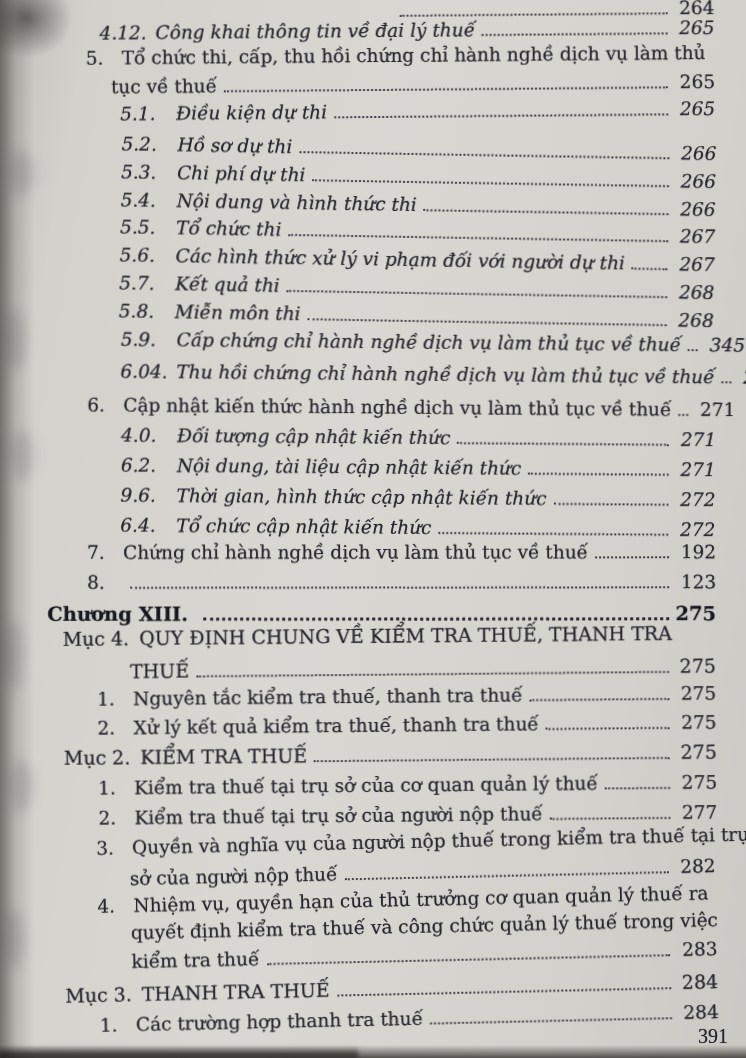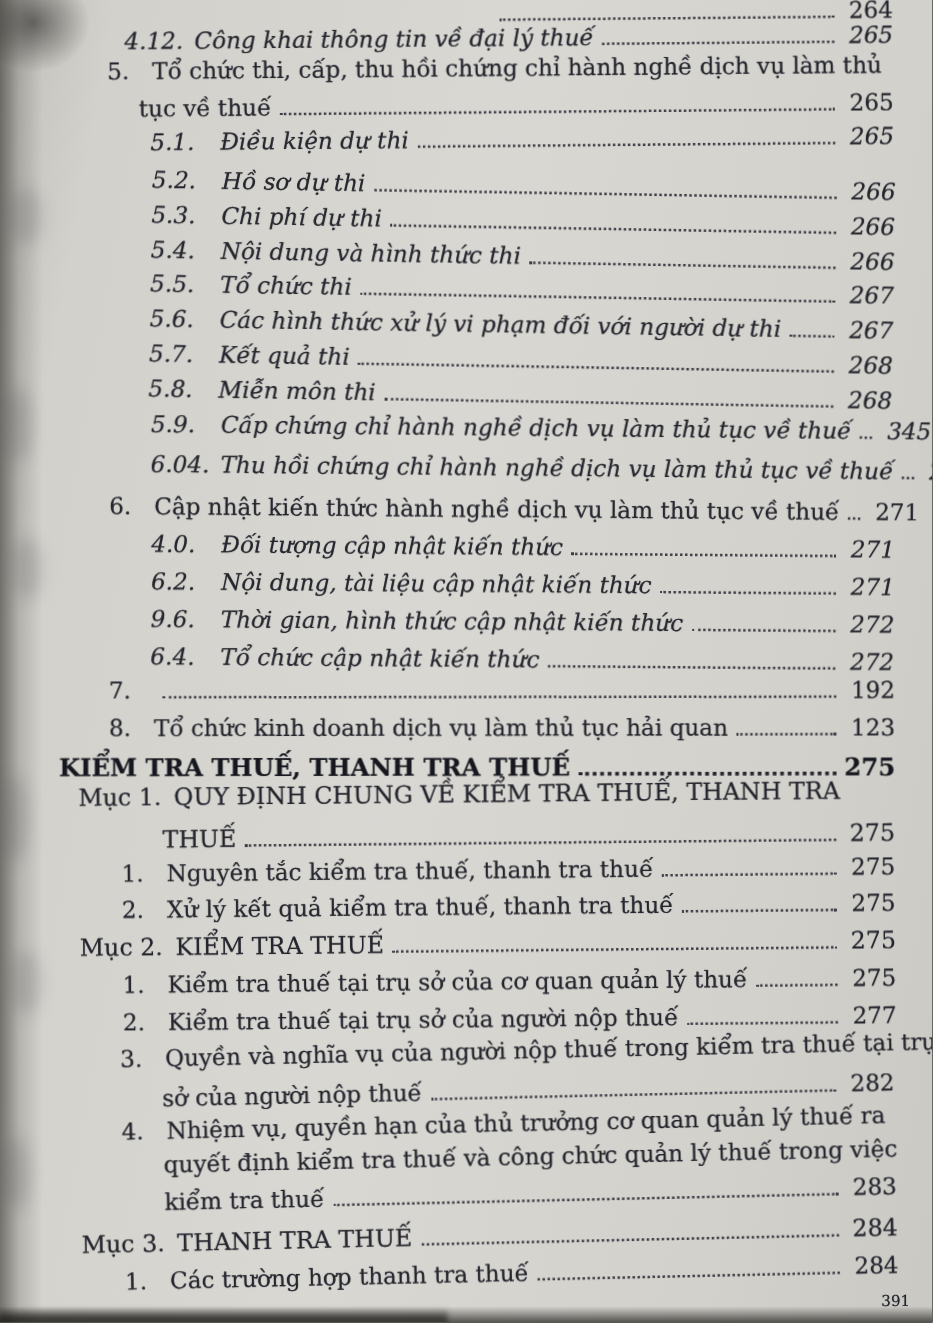--- a/index.html
+++ b/index.html
@@ -36,22 +36,22 @@
   .mitem{margin-left:52px;}
   .mitem .prefix{width:36px;}
   .mitem-cont{margin-left:85px;}
   .muc{margin-left:18px;font-size:19px;}
   .muc .prefix{margin-right:10px;}
   .muc-cont{margin-left:85px;font-size:19px;}
   .chuong{margin-left:2px;font-weight:700;font-size:19.5px;color:#17181f;}
   .chuong .prefix{margin-right:8px;}
   .chuong .leader{border-bottom-width:3px;border-color:#26262e;}
   .tail{margin-left:0;}
-  .folio{position:absolute;right:18px;bottom:10px;font-size:12px;color:#24252d;
-         text-shadow:0 0 0.7px rgba(25,25,35,0.55);}
+  .folio{position:absolute;right:18px;bottom:10px;font-size:20px;color:#24252d;
+         text-shadow:0 0 0.7px rgba(25,25,35,0.55);font-family:Liberation Serif, serif;}
 </style>
 </head>
 <body>
 
 <div class="photo">
   <div class="paper-tint"></div>
 
   <div class="toc">
       <div class="sec" style="transform: rotate(-0.35deg);">
         <div class="row tail" style="height: 20px; margin-top: -8px;">
@@ -167,38 +167,38 @@
         <div class="row sub" style="height: 28px;">
           <span class="prefix">6.4.</span>
           <span class="txt">Tổ chức cập nhật kiến thức</span>
           <span class="leader"></span>
           <span class="page">272</span>
         </div>
       </div>
       <div class="sec" style="transform: rotate(0.1deg);">
         <div class="row item" style="height: 30px;">
           <span class="prefix">7.</span>
+          <span class="txt">Chứng chỉ hành nghề dịch vụ làm thủ tục về thuế</span>
           <span class="leader"></span>
           <span class="page">192</span>
         </div>
         <div class="row item" style="height: 30px;">
           <span class="prefix">8.</span>
-          <span class="txt">Tổ chức kinh doanh dịch vụ làm thủ tục hải quan</span>
           <span class="leader"></span>
           <span class="page">123</span>
         </div>
         <div class="row chuong" style="height: 30px;">
-          <span class="txt">KIỂM TRA THUẾ, THANH TRA THUẾ</span>
+          <span class="prefix">Chương XIII.</span>
           <span class="leader"></span>
           <span class="page">275</span>
         </div>
       </div>
       <div class="sec" style="transform: rotate(-0.4deg);">
         <div class="row muc" style="height: 30px;">
-          <span class="prefix">Mục 1.</span>
+          <span class="prefix">Mục 4.</span>
           <span class="txt">QUY ĐỊNH CHUNG VỀ KIỂM TRA THUẾ, THANH TRA</span>
         </div>
         <div class="row muc-cont" style="height: 27px;">
           <span class="txt">THUẾ</span>
           <span class="leader"></span>
           <span class="page">275</span>
         </div>
         <div class="row mitem" style="height: 29px;">
           <span class="prefix">1.</span>
           <span class="txt">Nguyên tắc kiểm tra thuế, thanh tra thuế</span>

